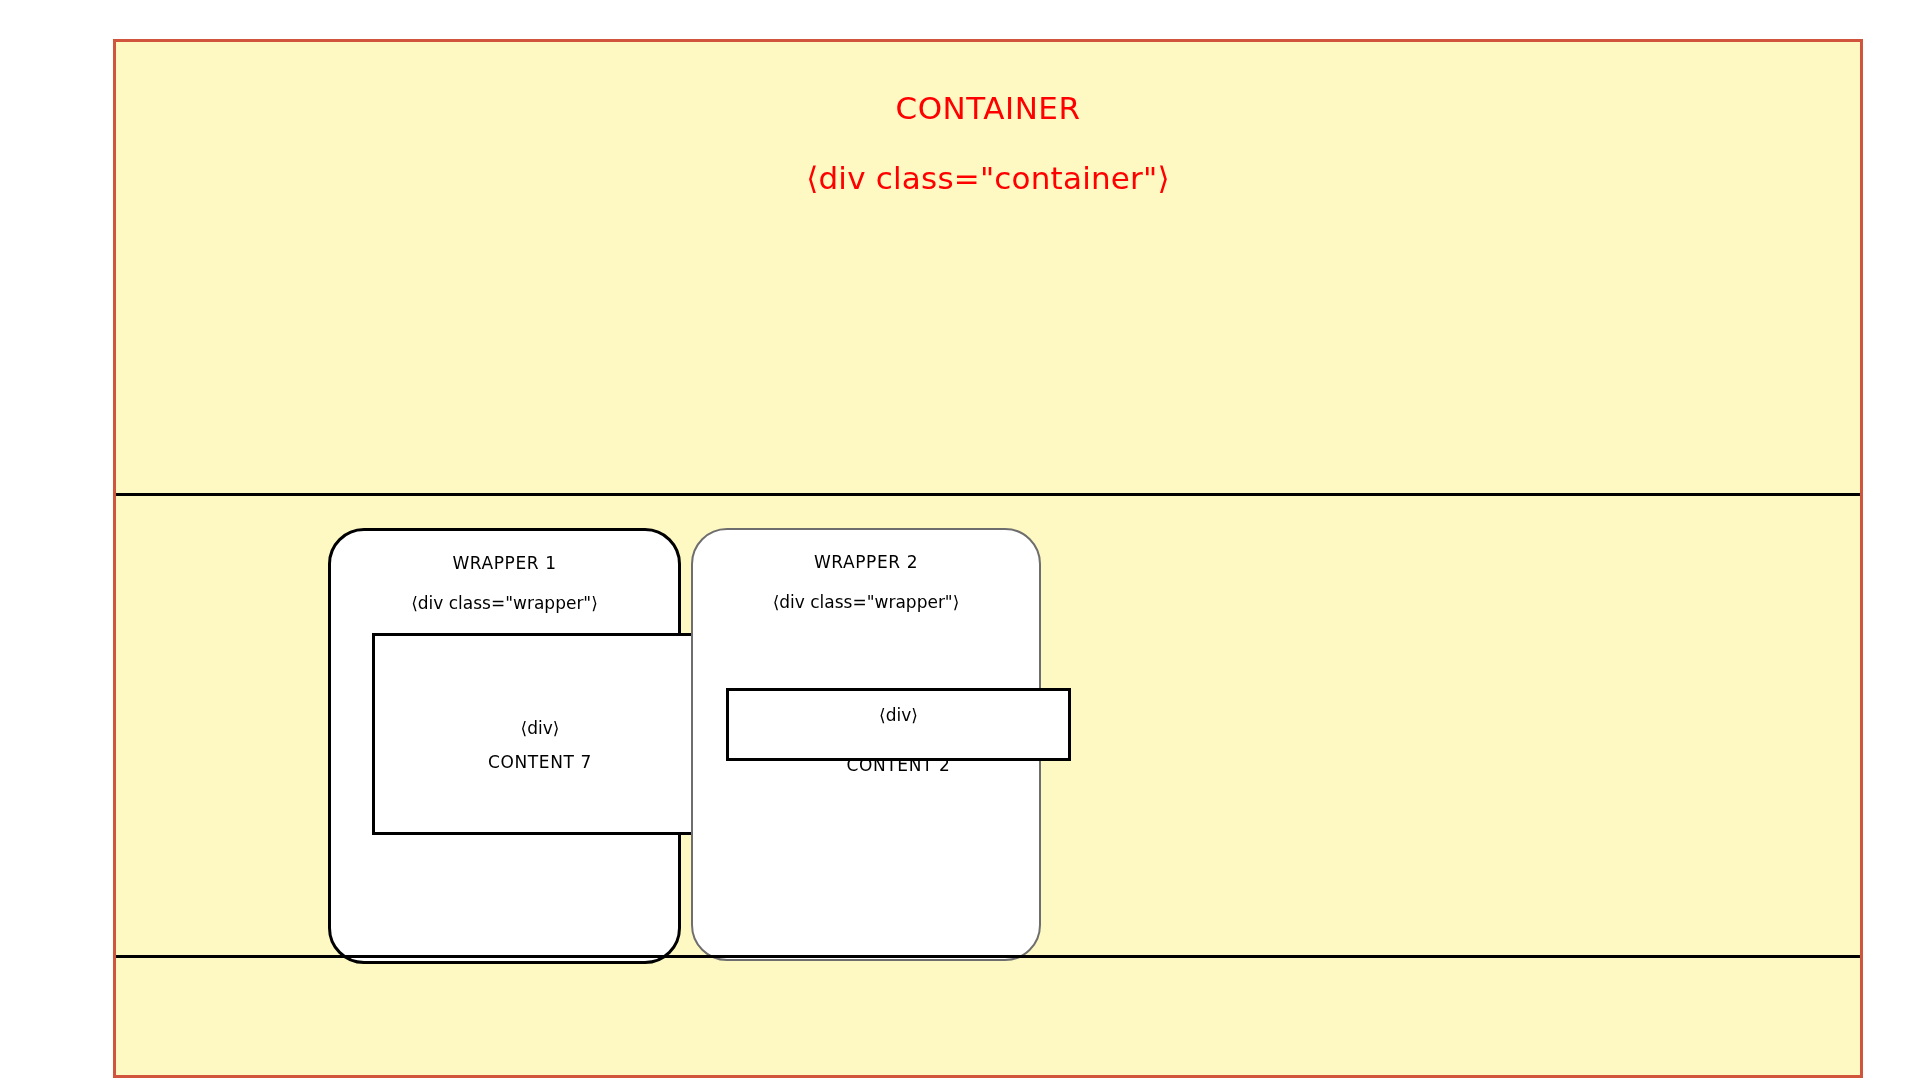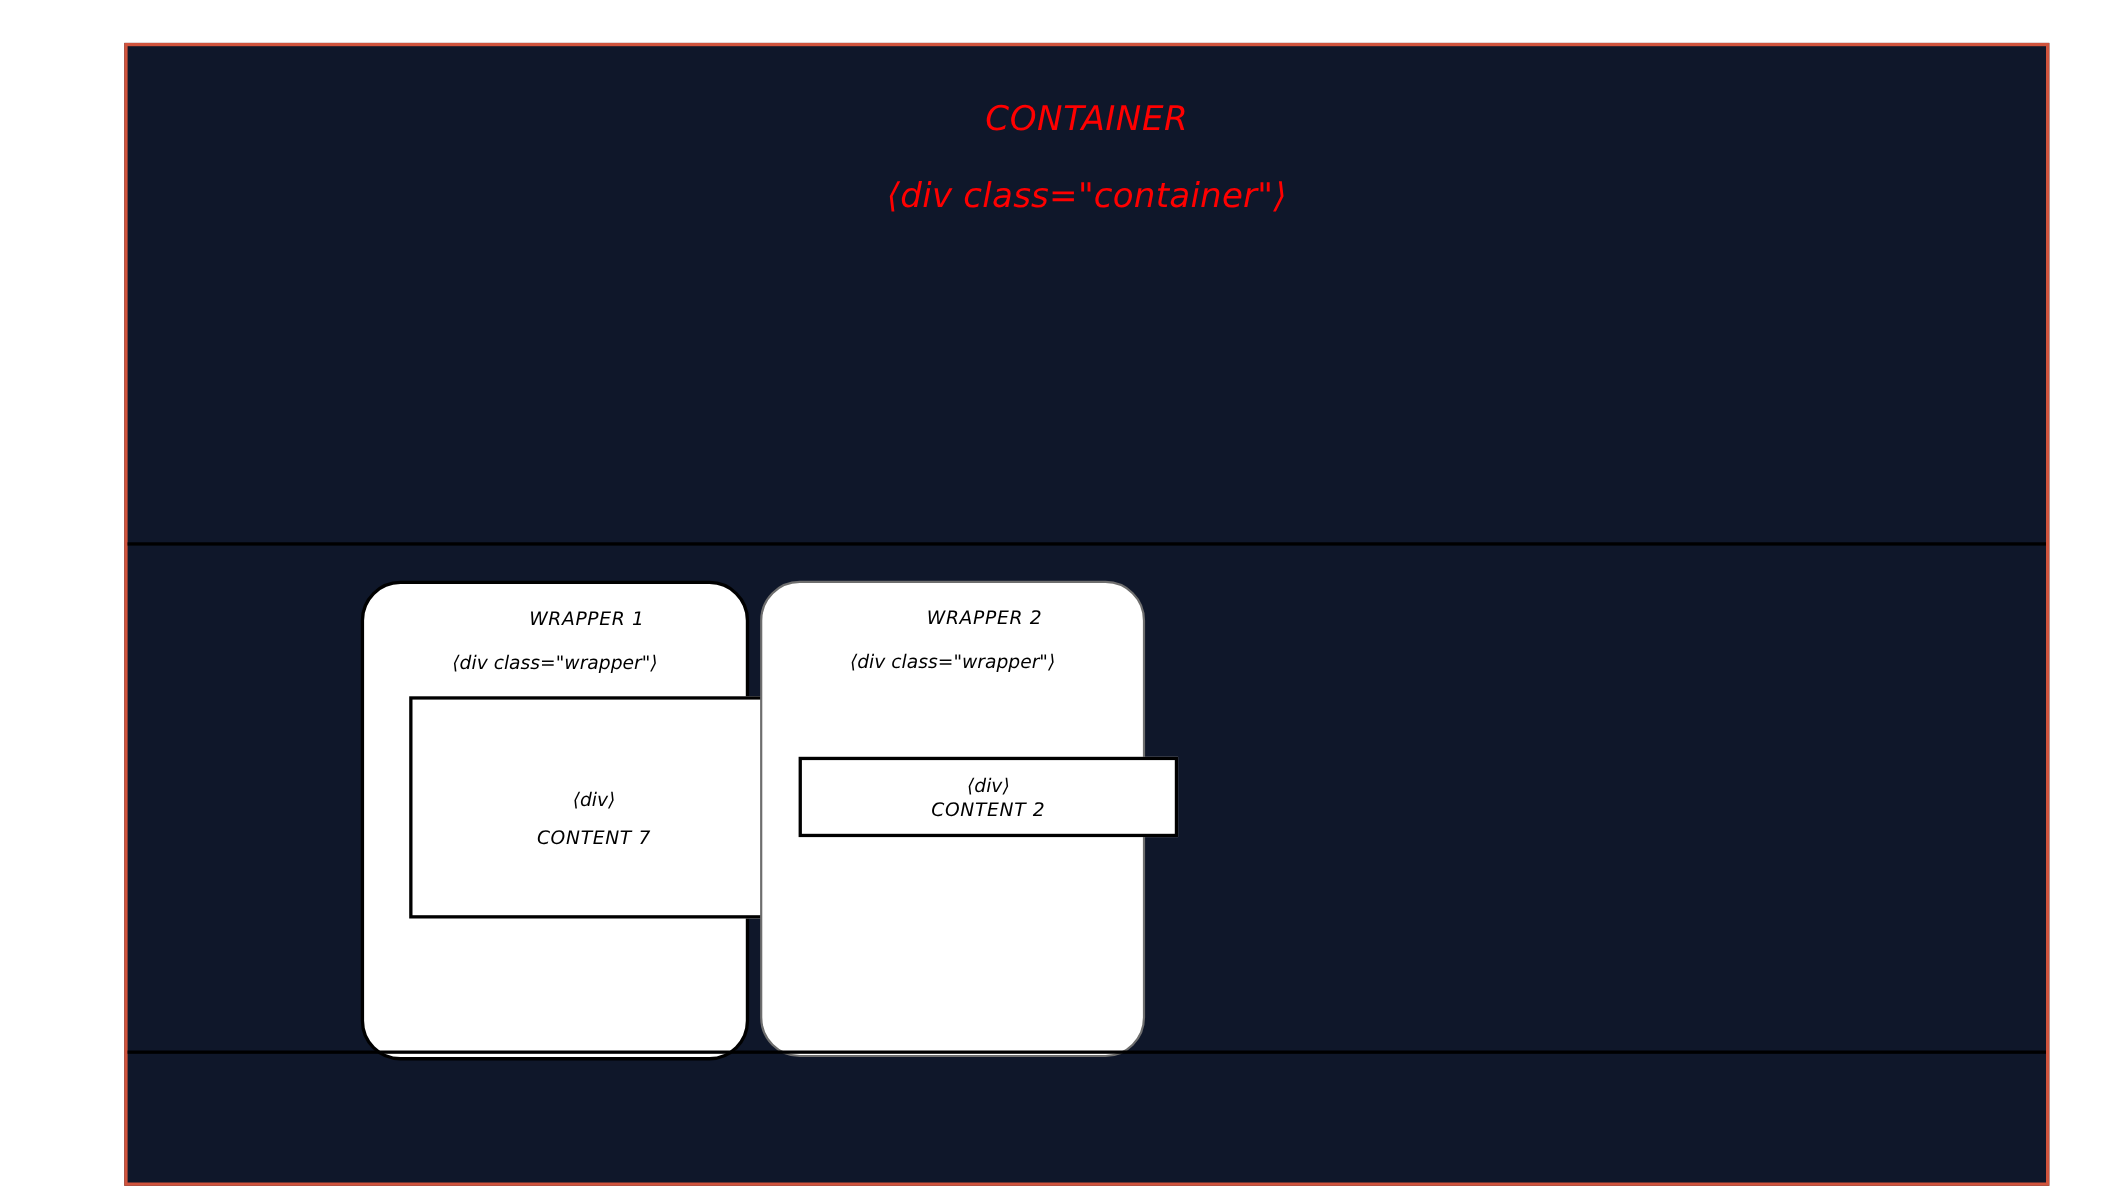--- a/index.html
+++ b/index.html
@@ -23,22 +23,21 @@
 
   
   .container-box {
     position: absolute;
     left: 113px;
     top: 39px;
     width: 1750px;
     height: 1039px;
     border: 3px solid #d1543d;
     box-sizing: border-box;
-    background: #0f172a;
-    font-style: italic;
+    background: #fef9c3;
   }
 
   
   .header-region {
     position: absolute;
     left: 0;
     top: 0;
     width: 100%;
     height: 451px;
     box-sizing: border-box;
@@ -109,21 +108,20 @@
   .wrapper-title {
     position: absolute;
     top: 22px;
     left: 0;
     width: 100%;
     text-align: center;
     color: #000000;
     font-size: 17px;
     letter-spacing: 0.6px;
     white-space: nowrap;
-    padding-left: 29px;
   }
   .wrapper-code {
     position: absolute;
     top: 62px;
     left: 0;
     width: 100%;
     text-align: center;
     color: #000000;
     font-size: 17px;
     white-space: nowrap;
@@ -166,21 +164,21 @@
     color: #000000;
     font-size: 17px;
     letter-spacing: 0.6px;
     white-space: nowrap;
   }
 
   .content-box-1 .content-code  { top: 82px; }
   .content-box-1 .content-label { top: 116px; }
 
   .content-box-2 .content-code  { top: 14px; }
-  .content-box-2 .content-label { top: 36px; }
+  .content-box-2 .content-label { top: 64px; }
 
   
   .footer-region {
     position: absolute;
     left: 0;
     top: 916px;
     width: 100%;
     height: 91px;
   }
 </style>

